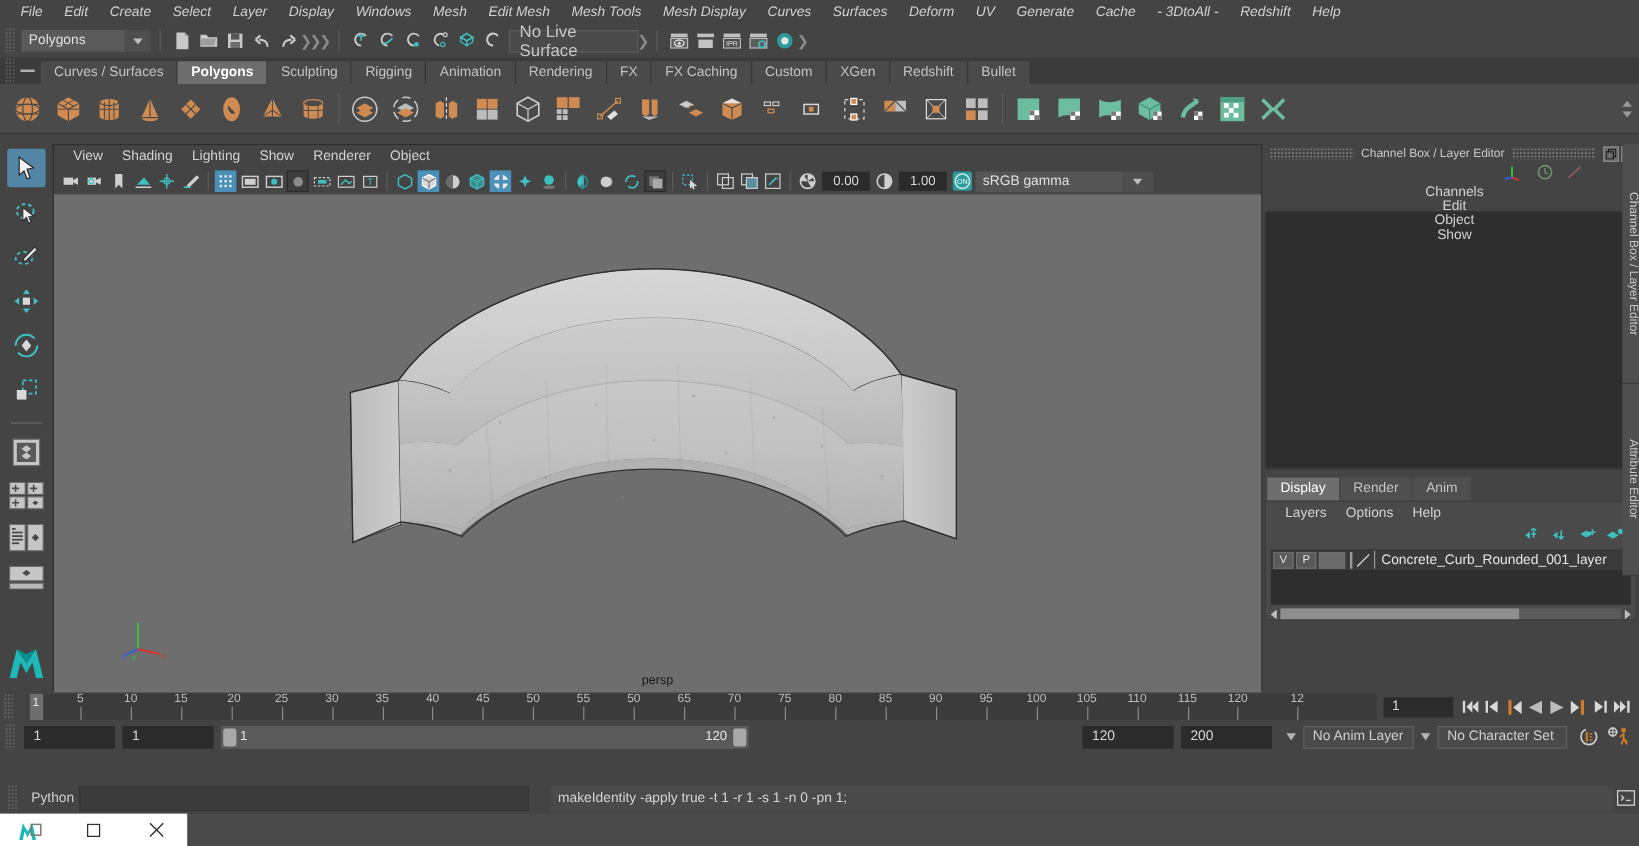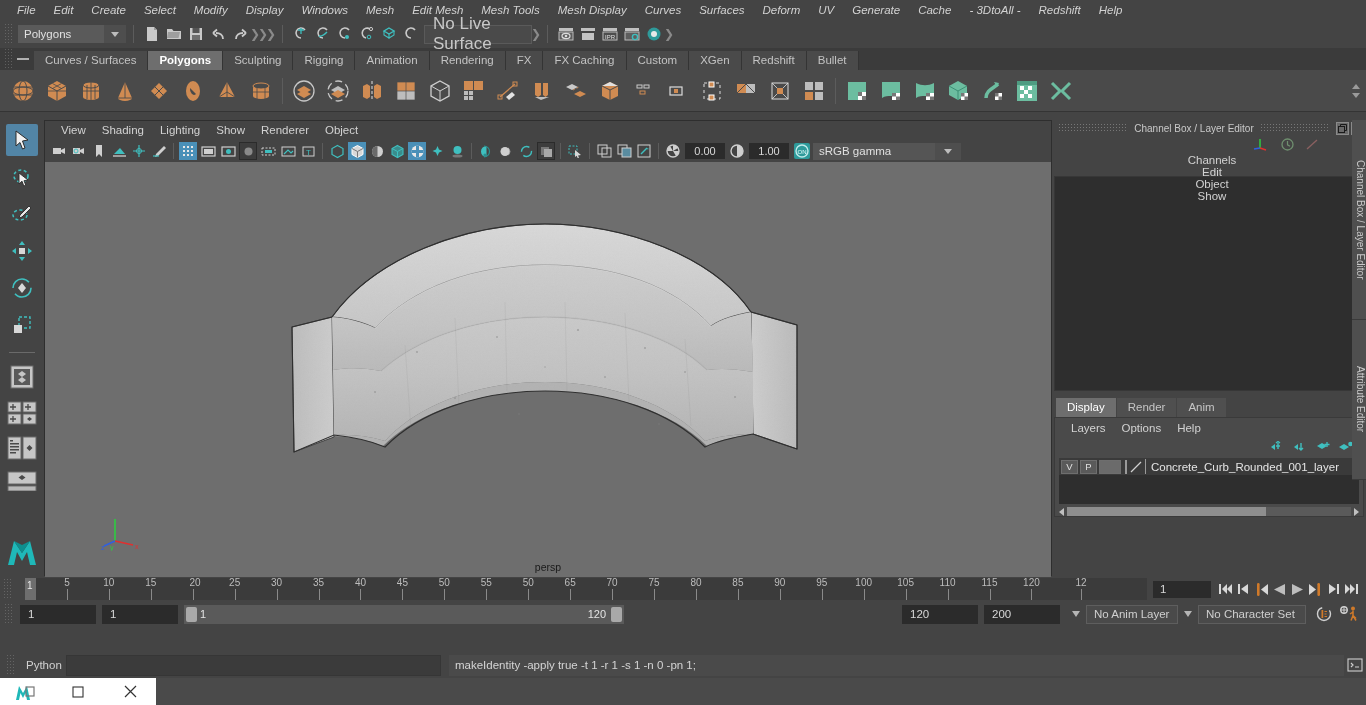--- a/index.html
+++ b/index.html
@@ -21,21 +21,21 @@
   .statusline { height:28px; background:#444444; display:flex; align-items:center; padding-left:4px; }
   .gripdots { width:8px; height:22px; background-image:radial-gradient(#6e6e6e 0.8px, transparent 0.9px);
               background-size:3px 3px; opacity:.75; flex:0 0 8px; }
   .modesel { width:86px; height:18px; background:#5a5a5a; color:#e0e0e0; font-size:11.5px;
              display:flex; align-items:center; padding-left:6px; margin-left:6px; }
   .modearrow { width:22px; height:18px; background:#4e4e4e; display:flex; align-items:center; justify-content:center; }
   .sep-v { width:1px; height:18px; background:#5c5c5c; margin:0 7px; }
   .sep-tick { width:8px; height:18px; display:flex; align-items:center; justify-content:center; color:#8a8a8a; font-size:12px;}
   .sbtn { width:22px; height:22px; display:flex; align-items:center; justify-content:center; }
   .livefield { width:108px; height:19px; border:1px solid #5a5a5a; background:#4a4a4a; color:#c8c8c8;
-               font-size:17px; display:flex; align-items:center; padding-left:8px; margin-left:2px;}
+               font-size:14px; display:flex; align-items:center; padding-left:8px; margin-left:2px;}
 
   
   .shelftabs { height:22px; background:#3b3b3b; display:flex; align-items:flex-end; padding-left:4px; }
   .shelf-grip { width:8px; height:22px; background-image:radial-gradient(#6e6e6e 0.8px, transparent 0.9px);
                 background-size:3px 3px; opacity:.7;}
   .shelf-menu-icn { width:22px; height:22px; display:flex; align-items:center; justify-content:center; }
   .stab { height:19px; line-height:19px; padding:0 11px; font-size:11.5px; color:#c3c3c3;
           background:#4a4a4a; border-right:1px solid #343434; }
   .stab.active { background:#6e6e6e; color:#fff; font-weight:bold; }
   .shelfrow { height:42px; background:#4a4a4a; display:flex; align-items:center; padding-left:6px;
@@ -132,42 +132,42 @@
                font-size:11.5px;display:flex;align-items:center;padding-left:7px;}
   .charset { width:108px;height:19px;border:1px solid #5e5e5e;background:#4a4a4a;color:#cfcfcf;
              font-size:11.5px;display:flex;align-items:center;padding-left:7px;}
 
   
   .cmdrow { position:absolute; top:652px; left:0; width:1366px; height:26px; background:#444444;
             display:flex; align-items:center; padding-left:6px; }
   .cmdlabel { width:52px; font-size:11.5px; color:#d0d0d0; padding-left:12px;}
   .cmdinput { width:375px; height:21px; background:#3b3b3b; border:1px solid #363636;}
   .cmdout { flex:1; height:21px; background:#4a4a4a; color:#d4d4d4; font-size:11.5px;
-            display:flex; align-items:center; padding-left:6px; margin-left:8px;}
+            display:flex; align-items:center; padding-left:6px; margin-left:18px;}
   .cmdicon { width:22px;height:22px;display:flex;align-items:center;justify-content:center;}
 
   
   .taskbar { position:absolute; top:678px; left:0; width:1366px; height:27px; background:#4a4a4a; }
   .winchrome { position:absolute; left:0; top:0; width:156px; height:27px; background:#ffffff;
                display:flex; align-items:center; }
   .wc-item { flex:1; display:flex; align-items:center; justify-content:center; height:27px; }
 
   .lbl { font-size:11.5px; }
 </style>
 </head>
 <body>
 
 <div class="app">
 
   <div class="menubar" id="menubar">
       <div class="mi">File</div>
       <div class="mi">Edit</div>
       <div class="mi">Create</div>
       <div class="mi">Select</div>
-      <div class="mi">Modify</div>
+      <div class="mi">Layer</div>
       <div class="mi">Display</div>
       <div class="mi">Windows</div>
       <div class="mi">Mesh</div>
       <div class="mi">Edit Mesh</div>
       <div class="mi">Mesh Tools</div>
       <div class="mi">Mesh Display</div>
       <div class="mi">Curves</div>
       <div class="mi">Surfaces</div>
       <div class="mi">Deform</div>
       <div class="mi">UV</div>

